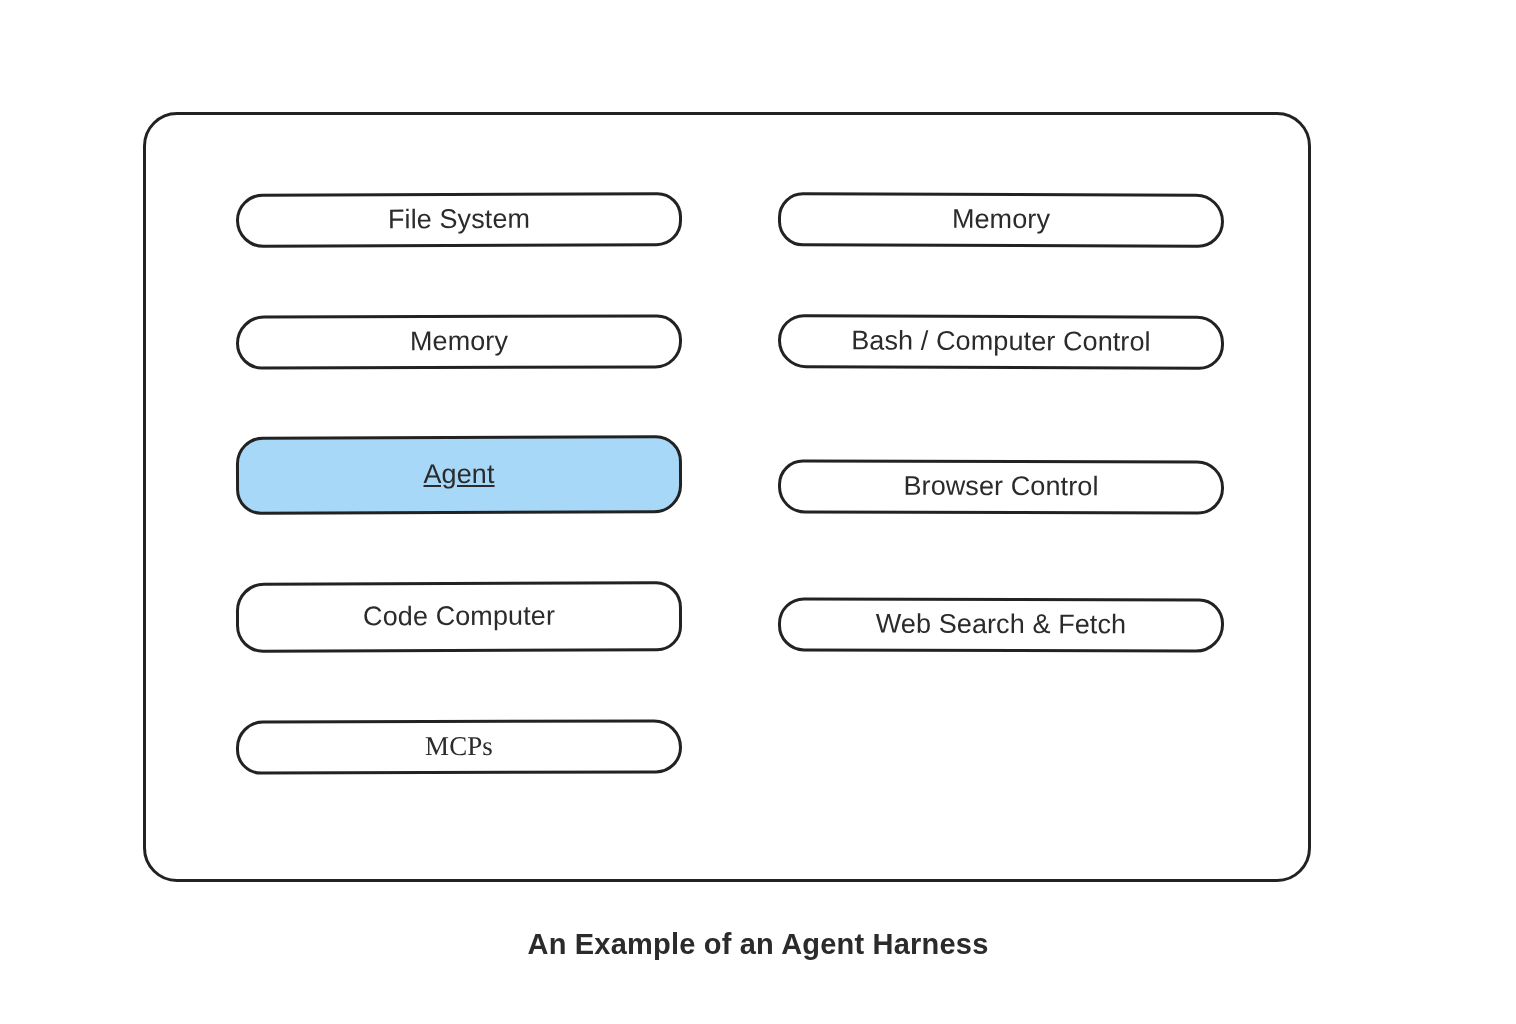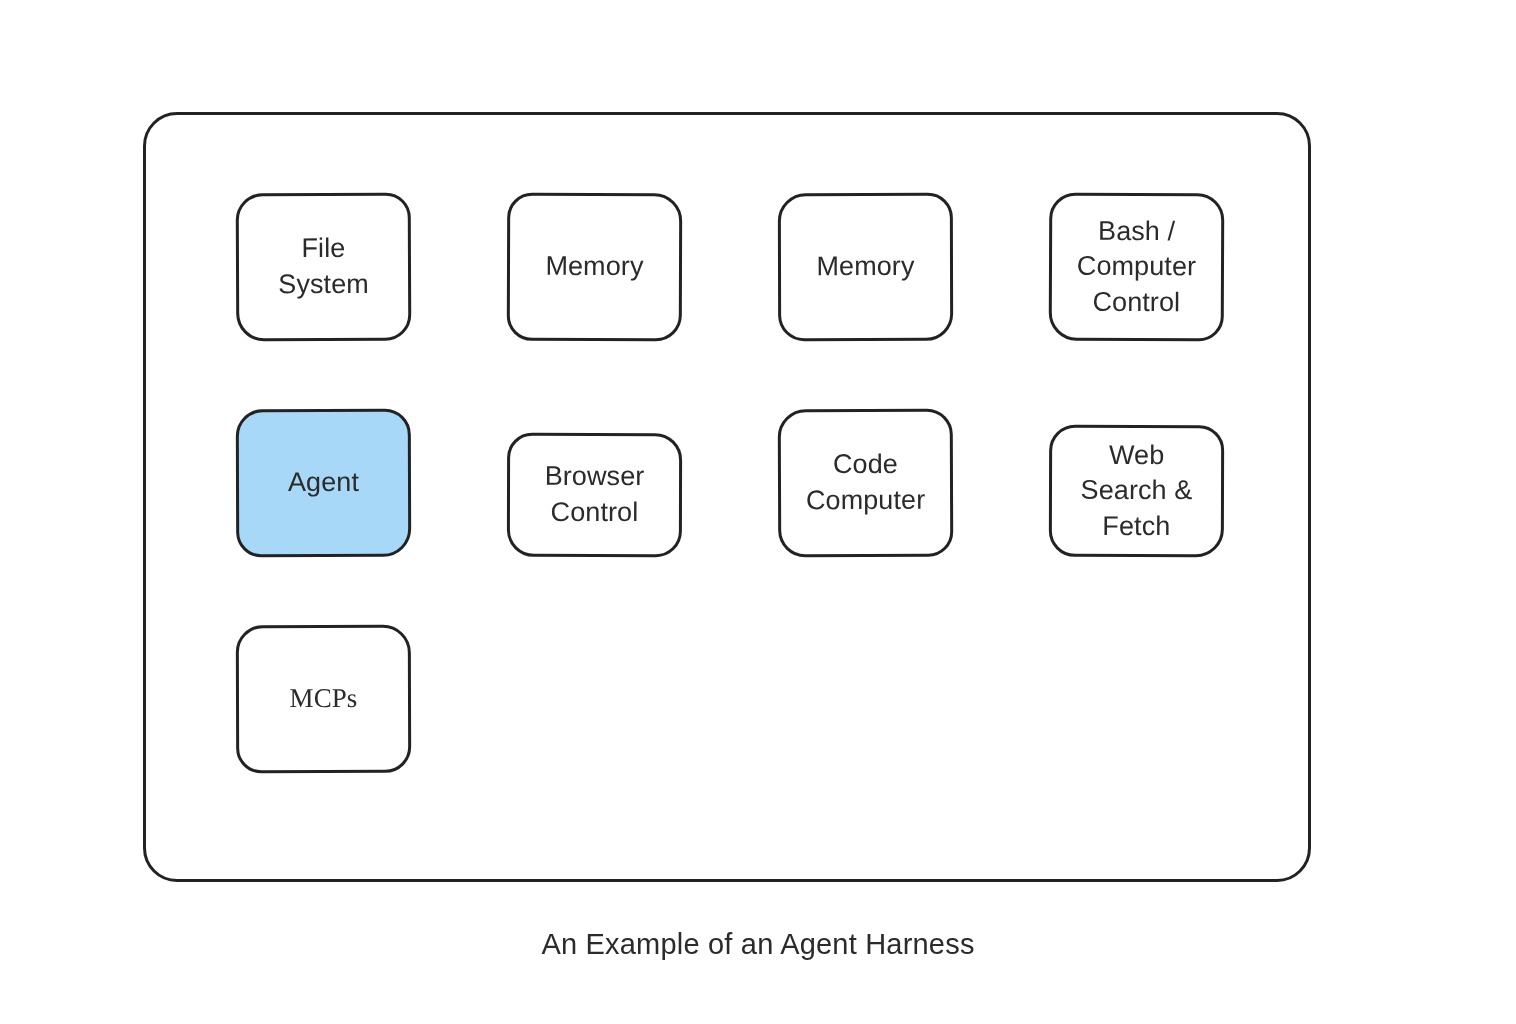--- a/index.html
+++ b/index.html
@@ -30,40 +30,41 @@
   }
 
   
   #harness-grid {
     position: absolute;
     left: 90px;
     top: 78px;
     width: 988px;
     height: 580px;
     display: grid;
-    grid-template-columns: 1fr 1fr 1fr 1fr;
+    grid-template-columns: 1fr 1fr;
     grid-template-rows: 1fr 1fr 1fr;
     column-gap: 96px;
     row-gap: 68px;
   }
 
   .component-box {
     box-sizing: border-box;
     border: 3.5px solid #222222;
     border-radius: 26px;
     background: #ffffff;
     display: flex;
     align-items: center;
     justify-content: center;
     text-align: center;
     padding: 6px 14px;
   }
 
   .component-box.is-highlighted {
     background: #a7d8f8;
+    text-decoration: underline;
   }
 
   .component-label {
     font-size: 27px;
     line-height: 1.32;
     font-weight: 400;
     color: #2b2b2b;
     letter-spacing: 0.1px;
     white-space: pre-line;
   }
@@ -80,21 +81,21 @@
   .component-box.b9 { transform: rotate(-0.18deg); border-radius: 27px 28px 26px 25px; font-family: Liberation Serif, serif; }
 
   
   #diagram-caption {
     position: absolute;
     left: 0;
     top: 928px;
     width: 1516px;
     text-align: center;
     font-size: 29px;
-    font-weight: 400;
+    font-weight: 700;
     color: #2b2b2b;
     letter-spacing: 0.2px;
   }
 </style>
 </head>
 <body>
 
 <div id="harness-container">
 
   <div id="harness-grid">

